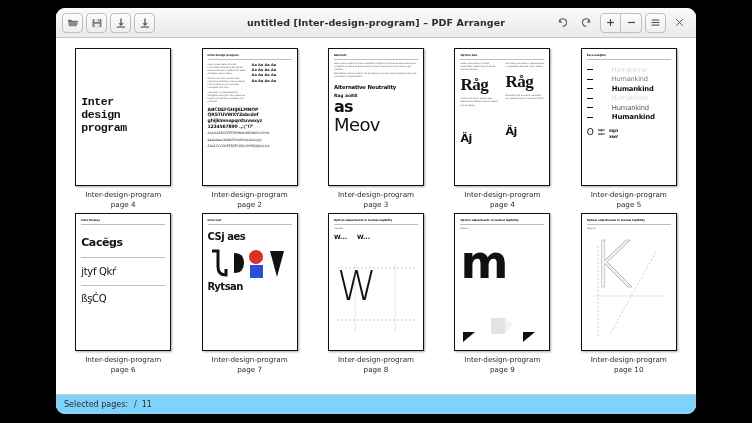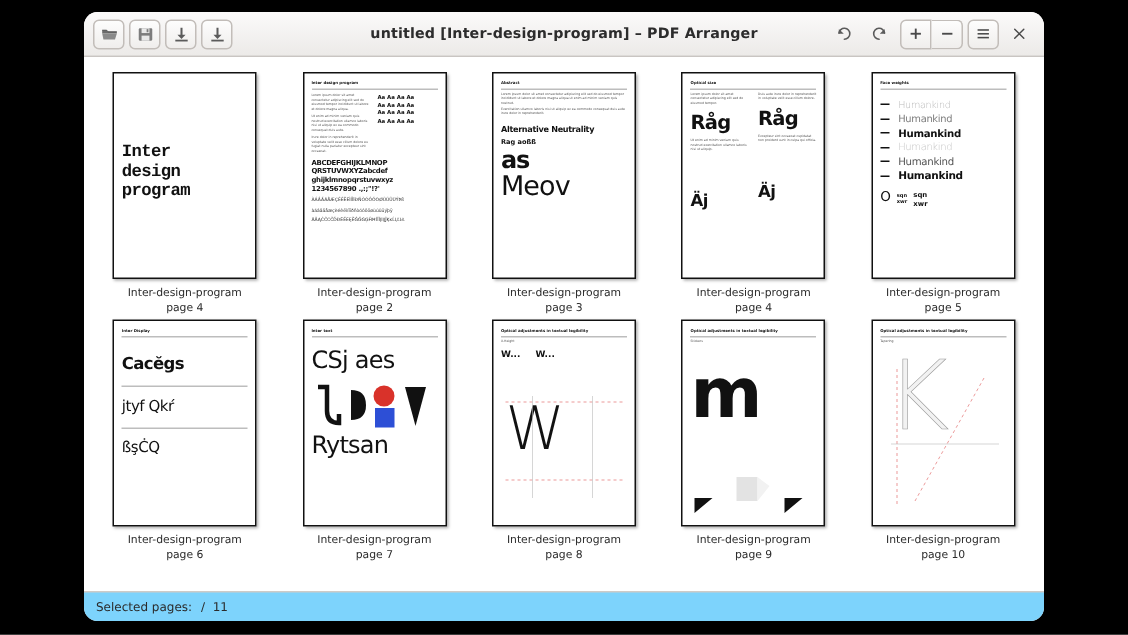--- a/index.html
+++ b/index.html
@@ -154,34 +154,34 @@
   .p2mid { font-size: 4.6px; font-weight: bold; color: #111; line-height: 1.22; letter-spacing: -0.2px; word-break: break-all; }
   .p2glyphs { font-size: 3px; color: #333; line-height: 1.5; word-break: break-all; margin-top: 2px; }
   
   .p3head { font-size: 5.4px; font-weight: bold; color: #111; margin-top: 6px; letter-spacing: -0.2px; }
   .p3sub { font-size: 4.4px; font-weight: bold; color: #111; margin-top: 3px; }
   .p3as { font-size: 16px; font-weight: bold; color: #111; letter-spacing: -0.8px; line-height: 1; margin-top: 1px; }
   .p3meov { font-size: 18px; color: #111; letter-spacing: -0.6px; line-height: 1; margin-top: 1px; }
   
   .p4row { display: flex; gap: 6px; }
   .p4c { flex: 1; }
-  .p4big { font-size: 13px; font-weight: bold; color: #111; letter-spacing: -0.5px; line-height: 1.05; }
+  .p4big { font-size: 17px; font-weight: bold; color: #111; letter-spacing: -0.5px; line-height: 1.05; font-family: Liberation Serif, serif; }
   .p4mid { font-size: 11px; font-weight: bold; color: #111; letter-spacing: -0.4px; line-height: 1.05; margin-top: 26px; }
   
-  .p5row { display: flex; align-items: center; gap: 6px; margin-top: 1.5px; }
+  .p5row { display: flex; align-items: center; gap: 19px; margin-top: 1.5px; }
   .p5dash { width: 6px; height: 0.6px; background: #111; }
   .p5w { color: #111; letter-spacing: -0.2px; }
   .p5ossn { display: flex; gap: 4px; margin-top: 7px; align-items: flex-start; }
   .p5circ { font-size: 9px; color: #111; line-height: 1; }
   .p5sm { font-size: 3.4px; font-weight: bold; color: #111; line-height: 1.25; }
   
   .p6big { font-size: 11px; font-weight: bold; color: #111; letter-spacing: -0.4px; line-height: 1.5; }
   .p6b2 { font-size: 10px; color: #111; letter-spacing: -0.3px; line-height: 1.5; }
   
-  .p7big { font-size: 16px; font-weight: normal; color: #111; letter-spacing: -0.5px; line-height: 1.15; }
+  .p7big { font-size: 10px; font-weight: bold; color: #111; letter-spacing: -0.5px; line-height: 1.15; }
   .p7art { position: relative; height: 36px; margin-top: 3px; }
   
   .p8w { font-size: 6px; font-weight: bold; color: #111; }
   .p8big { font-size: 40px; color: #111; line-height: 1; letter-spacing: -3px; position: absolute; left: 8px; top: 52px; font-weight: 300; }
   
   .p9m { font-size: 46px; font-weight: bold; color: #111; line-height: 0.8; letter-spacing: -3px; }
   
   .p10k { font-size: 64px; color: #f2f2f2; line-height: 0.85; font-weight: 300; letter-spacing: -4px; -webkit-text-stroke: 0.4px #9a9a9a; }
 </style>
 </head>

